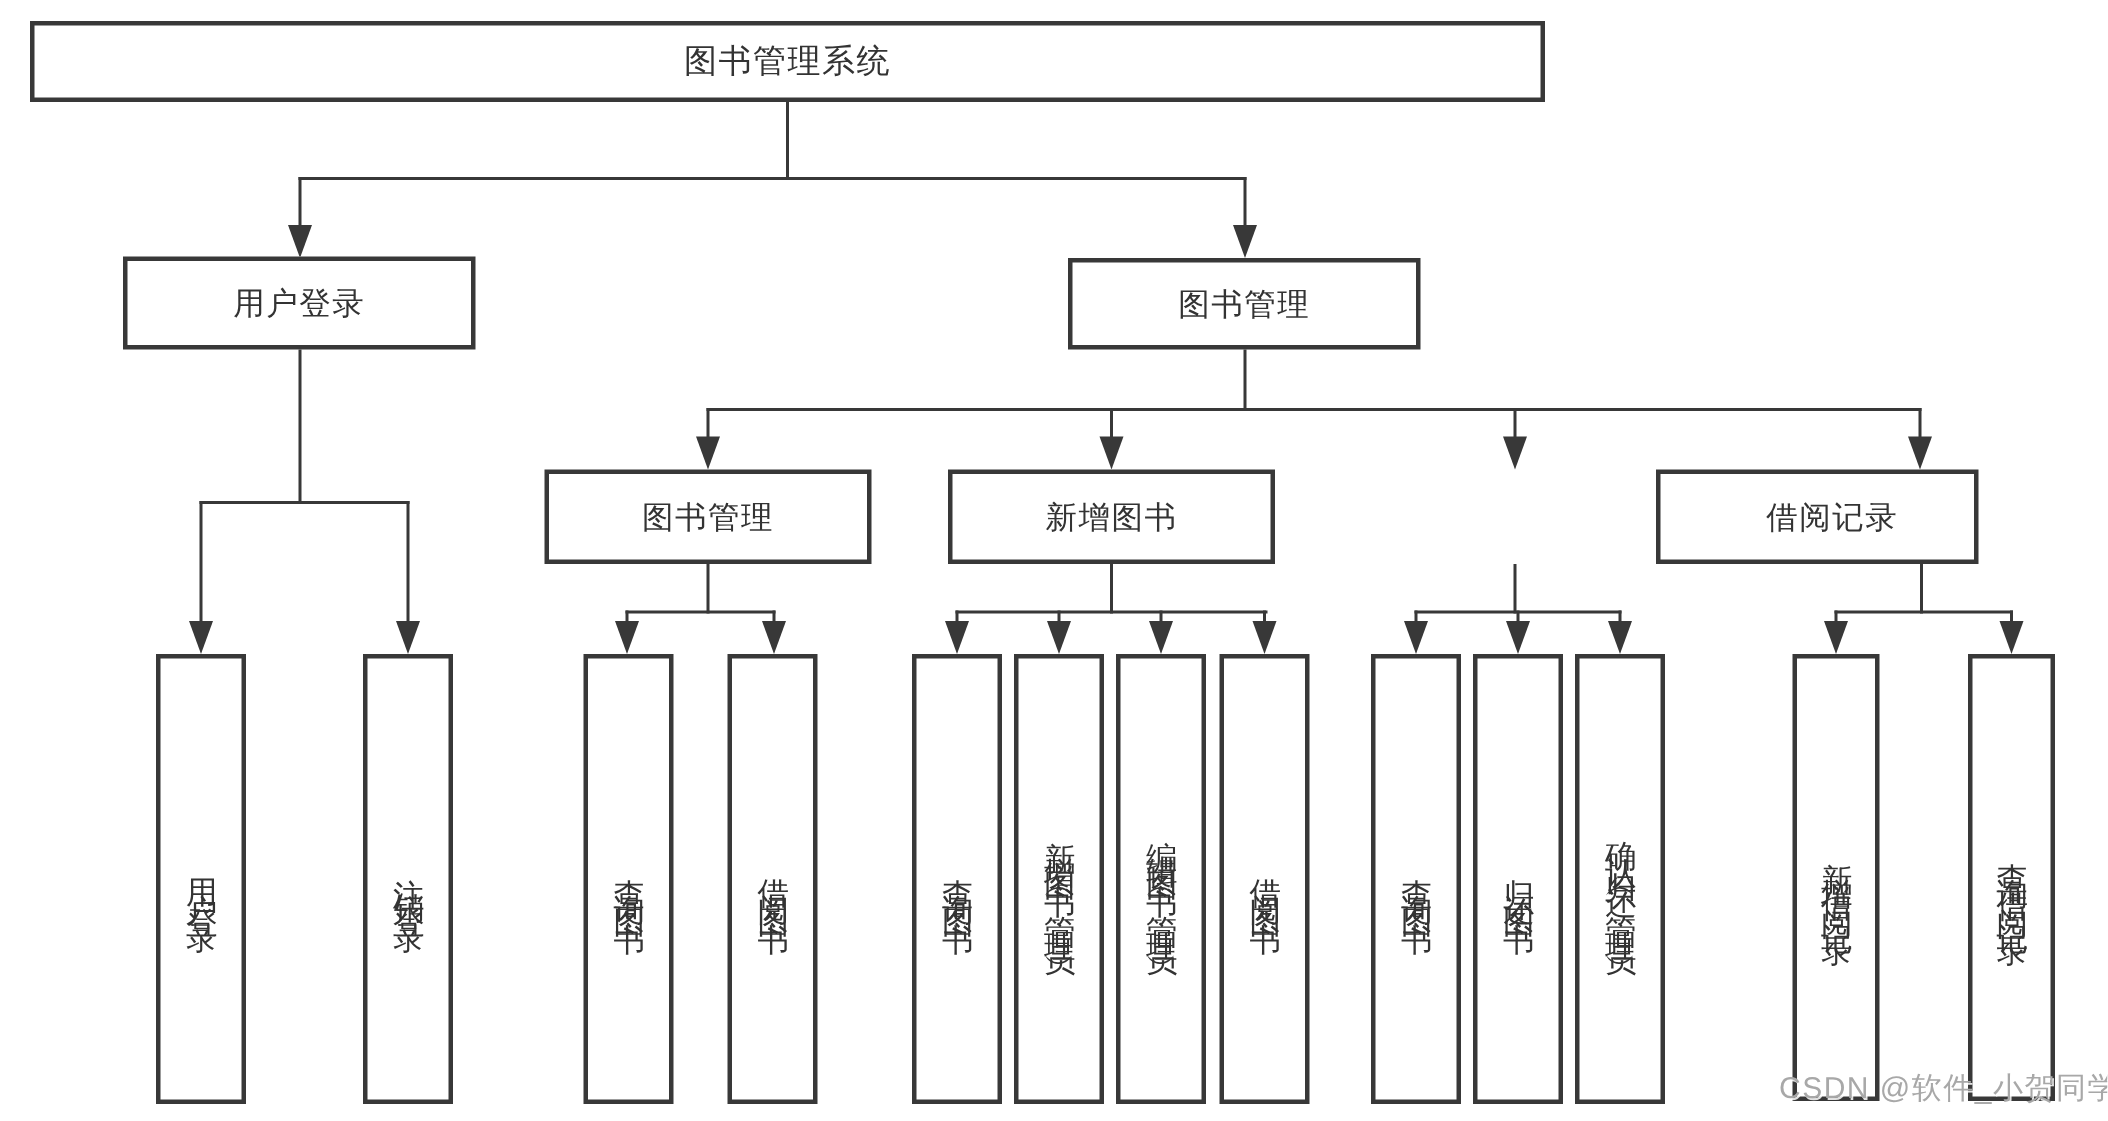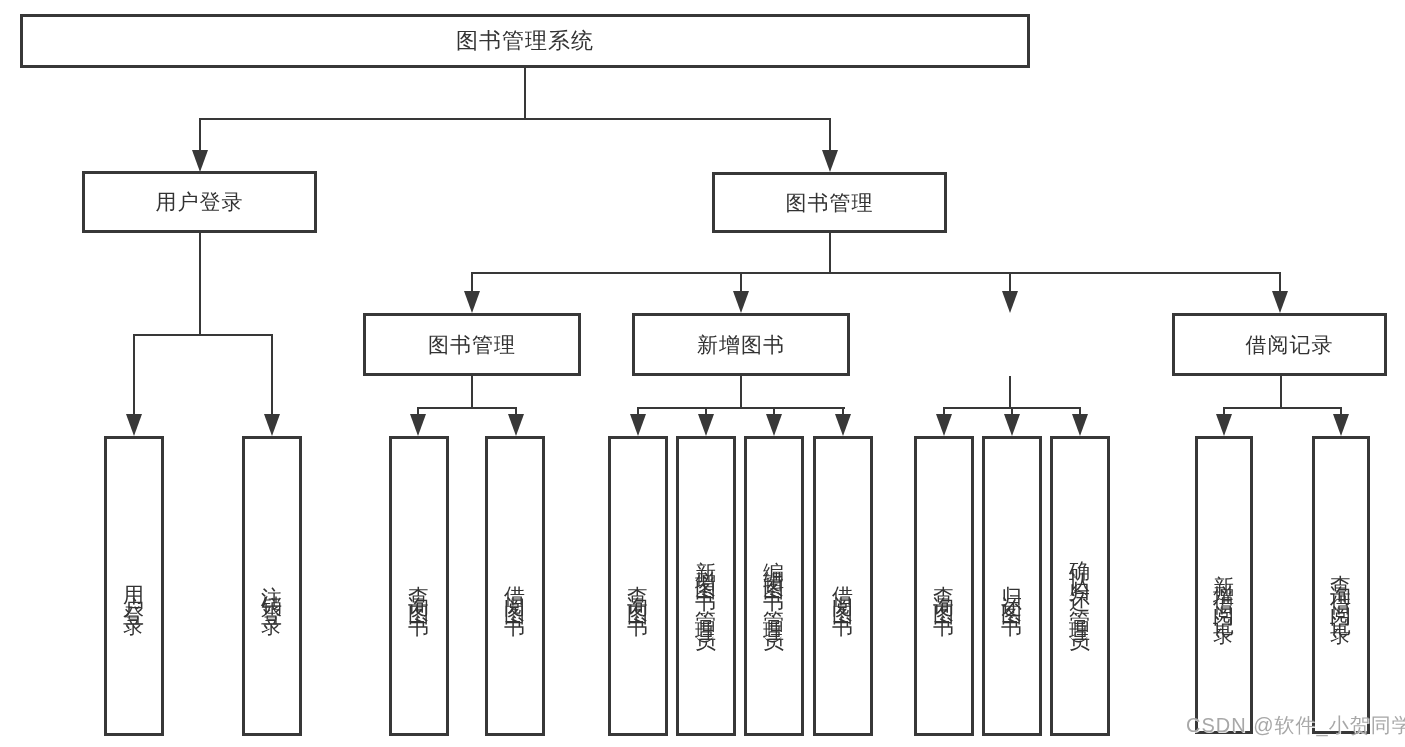--- a/index.html
+++ b/index.html
@@ -71,21 +71,21 @@
   <div class="arr" style="left:1002px;top:291px;"></div>
   <div class="vl" style="left:1279px;top:272px;height:21px;"></div>
   <div class="arr" style="left:1272px;top:291px;"></div>
 
   <div class="box h" style="left:363px;top:313px;width:218px;height:63px;">
     <span>图书管理</span>
   </div>
   <div class="box h" style="left:632px;top:313px;width:218px;height:63px;">
     <span>新增图书</span>
   </div>
-  <div class="box h" style="left:1172px;top:313px;width:215px;height:63px;padding-left:20px;">
+  <div class="box h" style="left:1104px;top:313px;width:215px;height:63px;padding-left:20px;">
     <span>借阅记录</span>
   </div>
 
   <div class="vl" style="left:471px;top:376px;height:33px;"></div>
   <div class="hl" style="left:417px;top:407px;width:100px;"></div>
   <div class="vl" style="left:417px;top:407px;height:9px;"></div>
   <div class="arr" style="left:410px;top:414px;"></div>
   <div class="vl" style="left:515px;top:407px;height:9px;"></div>
   <div class="arr" style="left:508px;top:414px;"></div>
 

